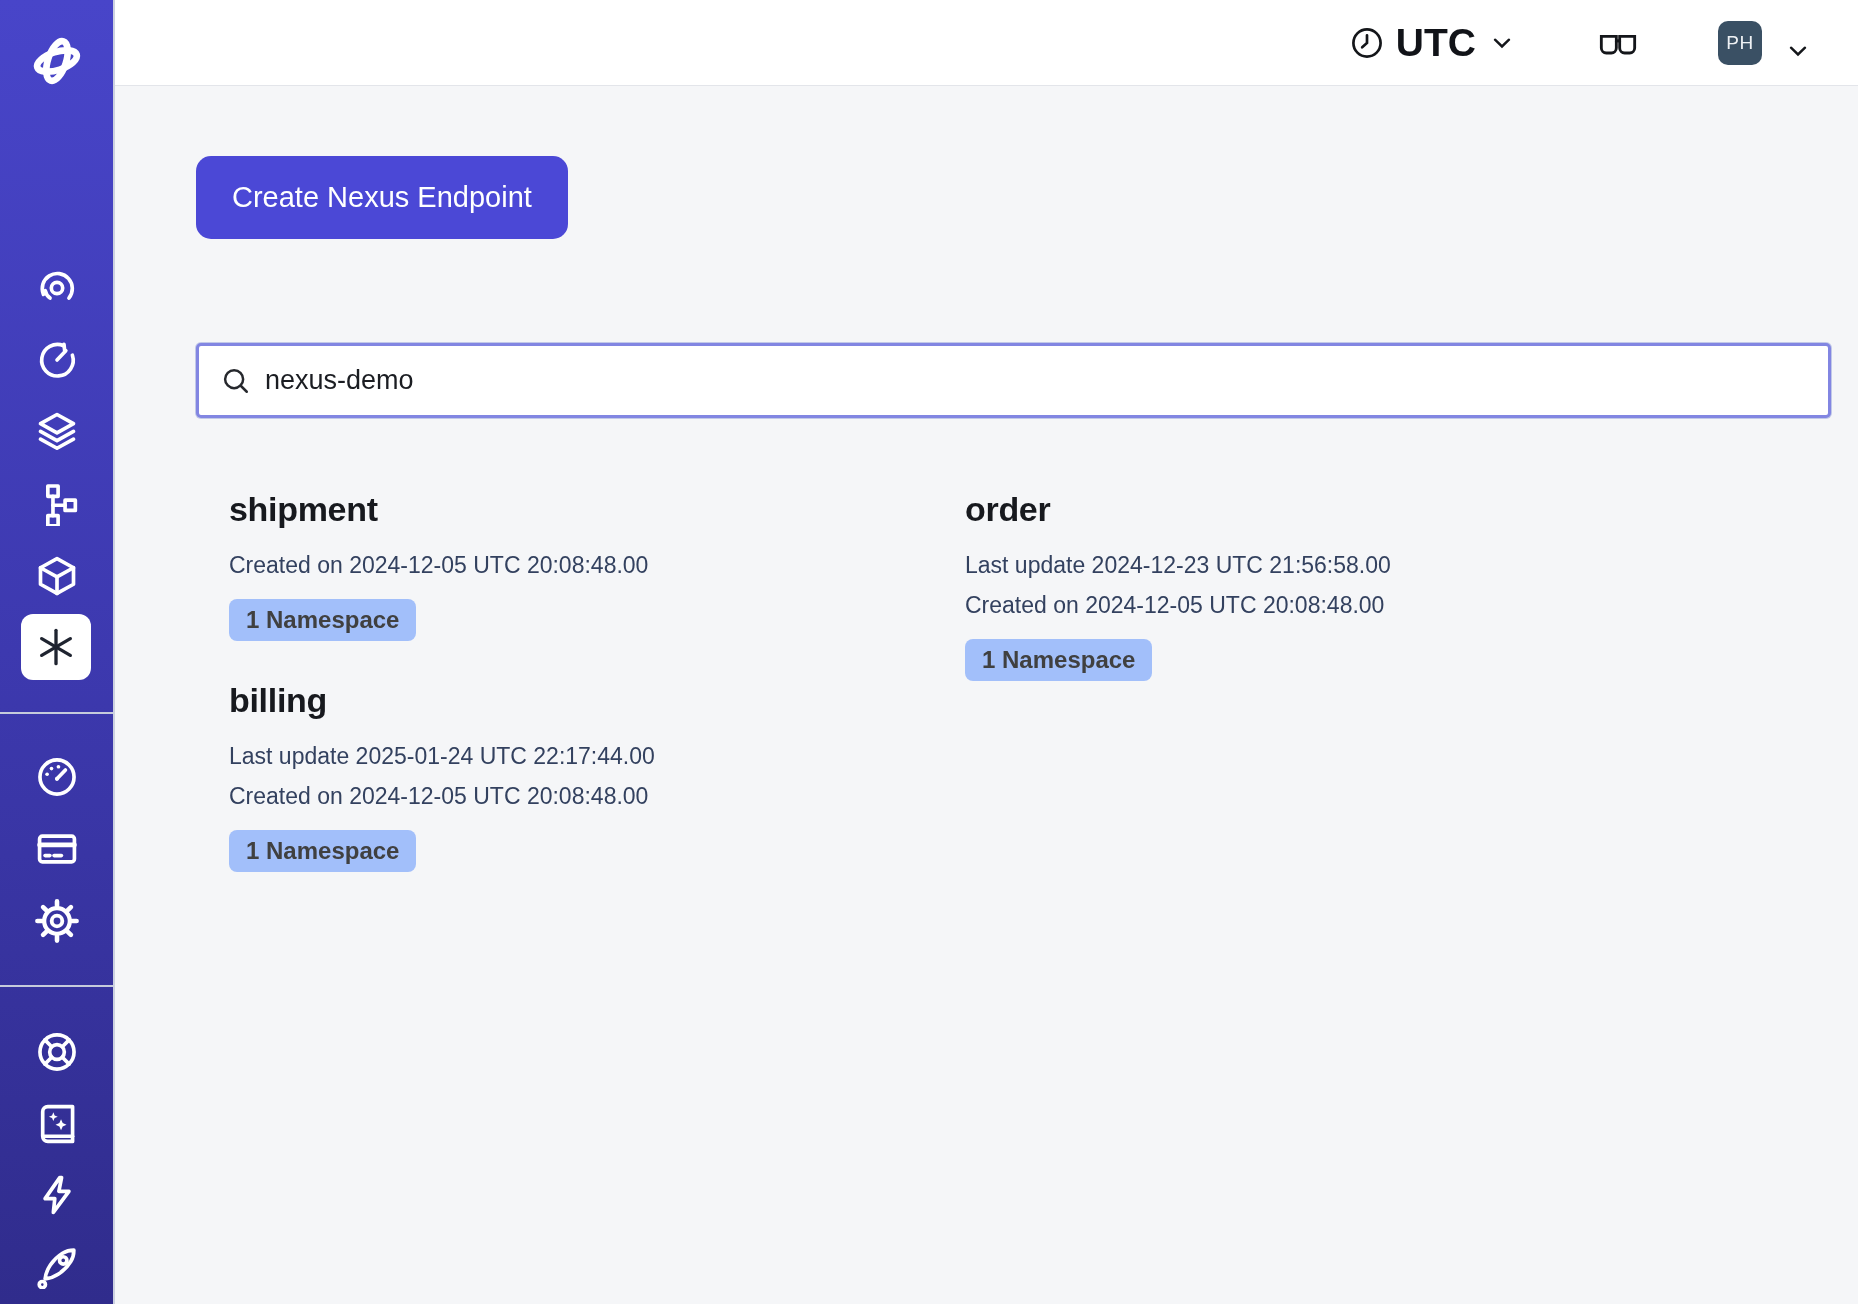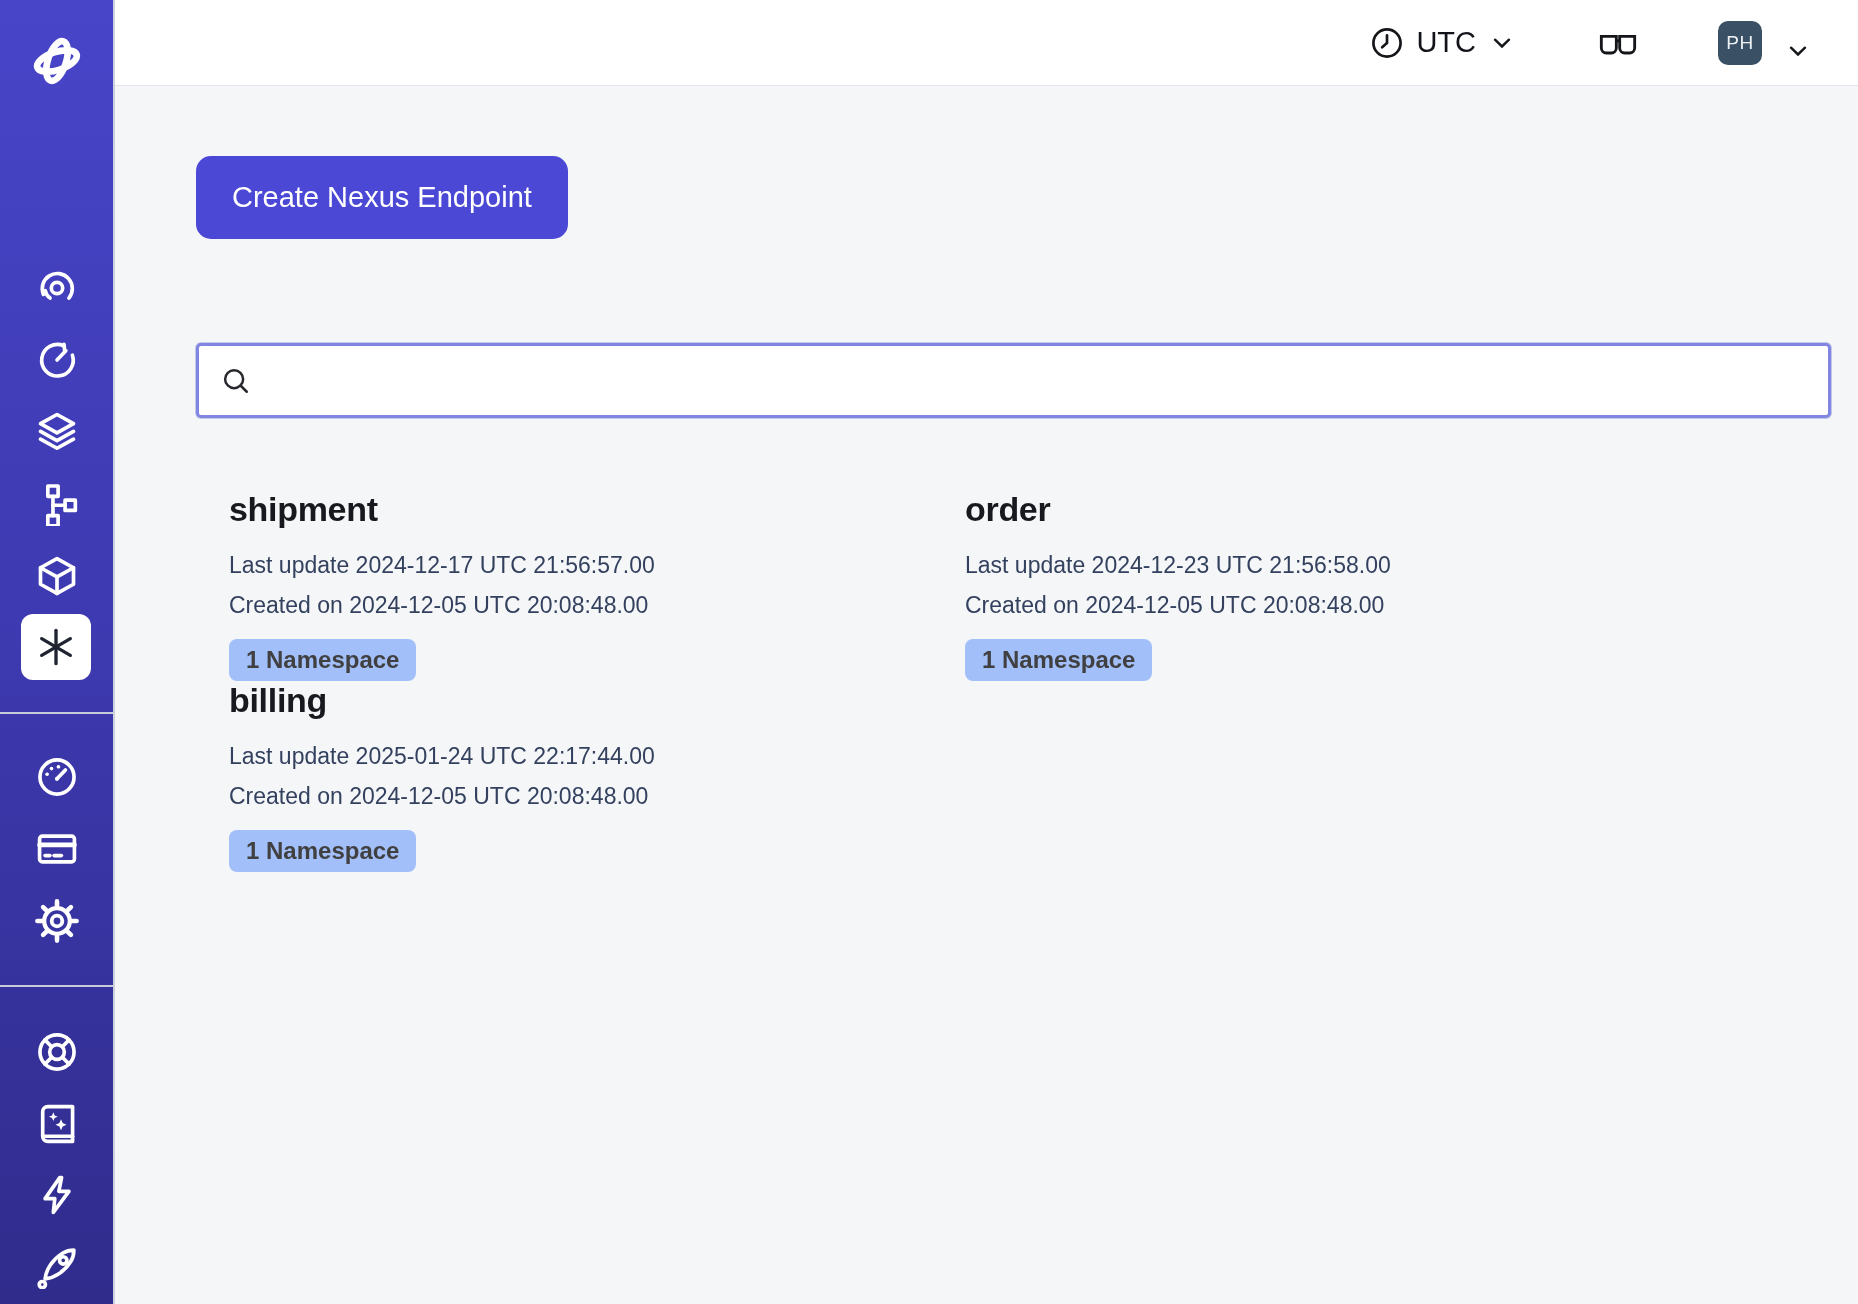--- a/index.html
+++ b/index.html
@@ -28,21 +28,21 @@
   }
   .side-divider { position:absolute; left:0; width:113px; height:0; border-top:2px solid #c6cbdc; }
 
   
   .topbar {
     position:absolute; left:115px; top:0; right:0; height:86px;
     background:#ffffff; border-bottom:1px solid #e3e5ea;
     display:flex; align-items:center; justify-content:flex-end; padding-right:46px;
   }
   .tz-picker { display:flex; align-items:center; gap:12px; cursor:pointer; margin-right:82px; }
-  .tz-label { font-size:29px; color:#111318; font-weight:400; }
+  .tz-label { font-size:39px; color:#111318; font-weight:700; }
   .glasses-btn { display:flex; align-items:center; cursor:pointer; margin-right:80px; }
   .account { display:flex; align-items:flex-end; gap:22px; cursor:pointer; }
   .avatar {
     width:44px; height:44px; border-radius:10px; background:#3a5064;
     display:flex; align-items:center; justify-content:center;
     color:#eef1f4; font-size:19px; font-weight:500; letter-spacing:0.5px;
   }
 
   
   .content { position:absolute; left:115px; top:86px; right:0; bottom:0; }
@@ -246,27 +246,27 @@
 
     <div class="page-head">
       <button class="create-btn">Create Nexus Endpoint</button>
     </div>
 
     <div class="searchbar">
       <svg width="30" height="30" viewBox="0 0 24 24" class="dark-icon" style="stroke:#26282d;stroke-width:2;fill:none">
         <circle cx="10.5" cy="10.5" r="7.2"></circle>
         <path d="M15.8 15.8 L20.6 20.6"></path>
       </svg>
+      <input type="text" value="nexus-demo" style="">
     </div>
 
     <div class="cards">
 
       <div class="card">
         <h3>shipment</h3>
-        <p>Last update 2024-12-17 UTC 21:56:57.00</p>
         <p>Created on 2024-12-05 UTC 20:08:48.00</p>
         <span class="badge">1 Namespace</span>
       </div>
 
       <div class="card">
         <h3>order</h3>
         <p>Last update 2024-12-23 UTC 21:56:58.00</p>
         <p>Created on 2024-12-05 UTC 20:08:48.00</p>
         <span class="badge">1 Namespace</span>
       </div>

